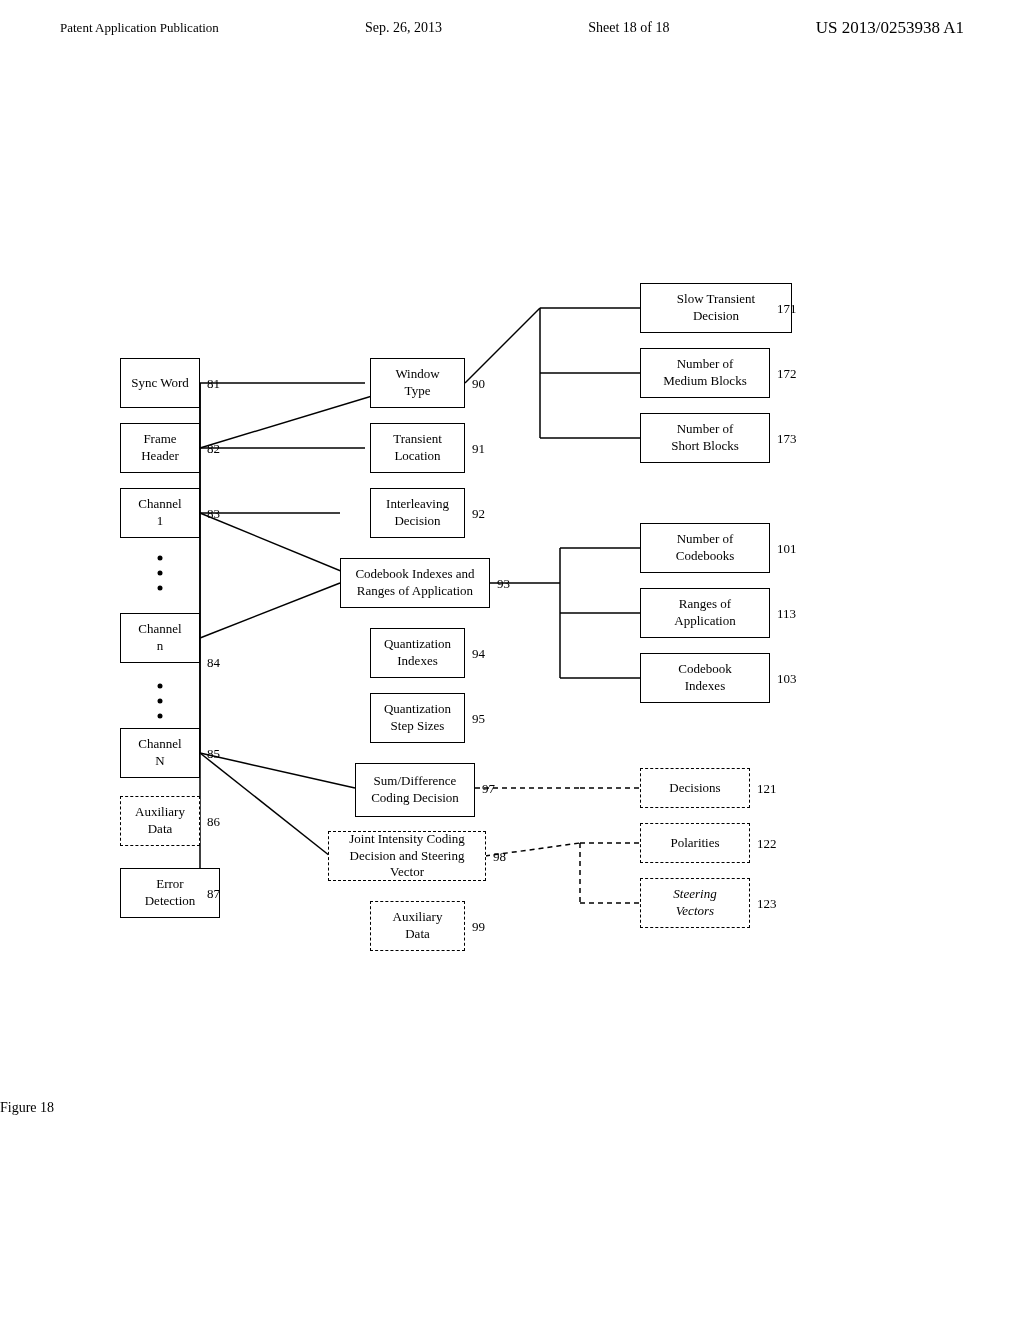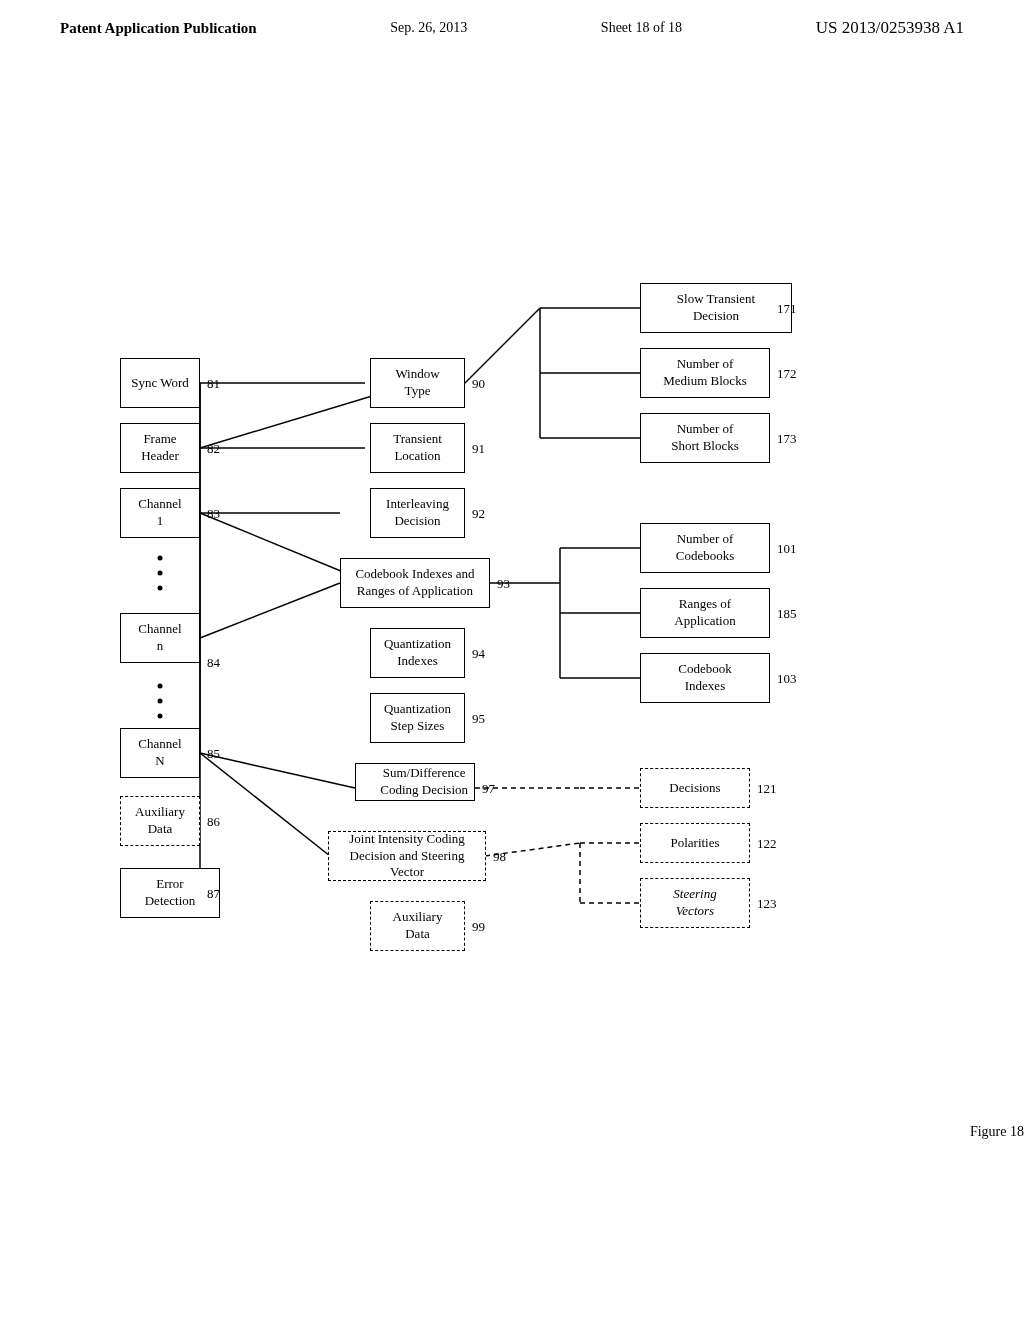--- a/index.html
+++ b/index.html
@@ -14,22 +14,22 @@
     .header {
       display: flex;
       justify-content: space-between;
       align-items: center;
       padding: 18px 60px 10px 60px;
       font-size: 14px;
       border-bottom: none;
     }
 
     .header-left {
-      font-weight: bold;
-      font-size: 15px;
+      font-weight: normal;
+      font-size: 13px;
     }
 
     .header-center {
       font-size: 14px;
     }
 
     .header-right {
       font-size: 17px;
     }
 
@@ -193,21 +193,21 @@
   <div class="box" style="left:370px;top:560px;width:95px;height:50px;">
     <span>Quantization<br>Indexes</span>
   </div>
   <span class="box-label" style="left:472px;top:578px;">94</span>
 
   <div class="box" style="left:370px;top:625px;width:95px;height:50px;">
     <span>Quantization<br>Step Sizes</span>
   </div>
   <span class="box-label" style="left:472px;top:643px;">95</span>
 
-  <div class="box" style="left:355px;top:695px;width:120px;height:38px;align-items:flex-end;">
+  <div class="box" style="left:355px;top:695px;width:120px;height:54px;">
     <span>Sum/Difference<br>Coding Decision</span>
   </div>
   <span class="box-label" style="left:482px;top:713px;">97</span>
 
   <div class="box dashed" style="left:328px;top:763px;width:158px;height:50px;">
     <span>Joint Intensity Coding<br>Decision and Steering Vector</span>
   </div>
   <span class="box-label" style="left:493px;top:781px;">98</span>
 
   <div class="box dashed" style="left:370px;top:833px;width:95px;height:50px;">
@@ -231,21 +231,21 @@
   <span class="box-label" style="left:777px;top:363px;">173</span>
 
   <div class="box" style="left:640px;top:455px;width:130px;height:50px;">
     <span>Number of<br>Codebooks</span>
   </div>
   <span class="box-label" style="left:777px;top:473px;">101</span>
 
   <div class="box" style="left:640px;top:520px;width:130px;height:50px;">
     <span>Ranges of<br>Application</span>
   </div>
-  <span class="box-label" style="left:777px;top:538px;">185</span>
+  <span class="box-label" style="left:777px;top:538px;">113</span>
 
   <div class="box" style="left:640px;top:585px;width:130px;height:50px;">
     <span>Codebook<br>Indexes</span>
   </div>
   <span class="box-label" style="left:777px;top:603px;">103</span>
 
   <div class="box dashed" style="left:640px;top:700px;width:110px;height:40px;">
     <span>Decisions</span>
   </div>
   <span class="box-label" style="left:757px;top:713px;">121</span>
@@ -253,14 +253,14 @@
   <div class="box dashed" style="left:640px;top:755px;width:110px;height:40px;">
     <span>Polarities</span>
   </div>
   <span class="box-label" style="left:757px;top:768px;">122</span>
 
   <div class="box dashed" style="left:640px;top:810px;width:110px;height:50px;font-style:italic;">
     <span>Steering<br>Vectors</span>
   </div>
   <span class="box-label" style="left:757px;top:828px;">123</span>
 
-  <div style="position:absolute;bottom:28px;left:0;right:0;text-align:right;font-size:14px;">Figure 18</div>
+  <div style="position:absolute;bottom:52px;left:0;right:0;text-align:left;font-size:14px;">Figure 18</div>
 </div>
 
 </body></html>

